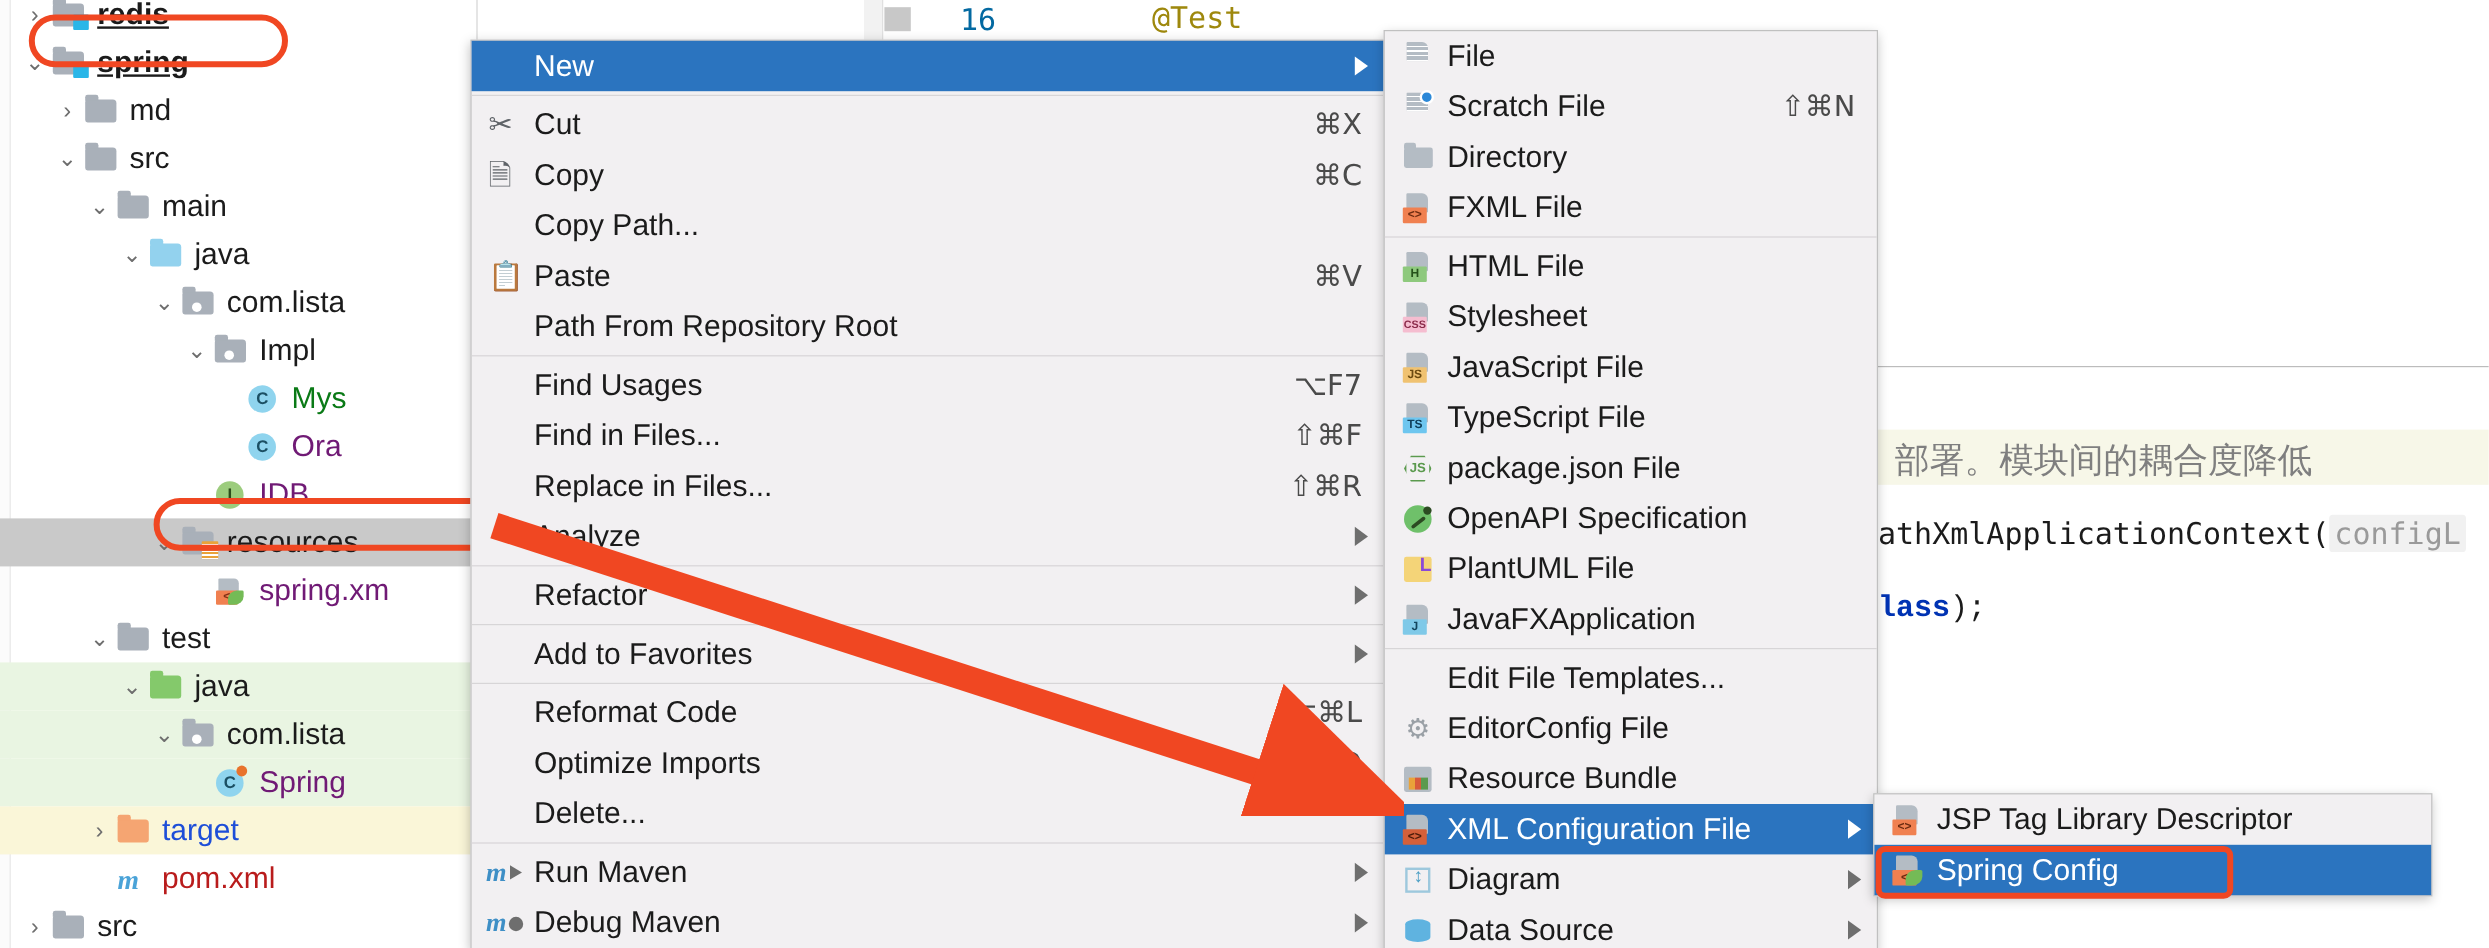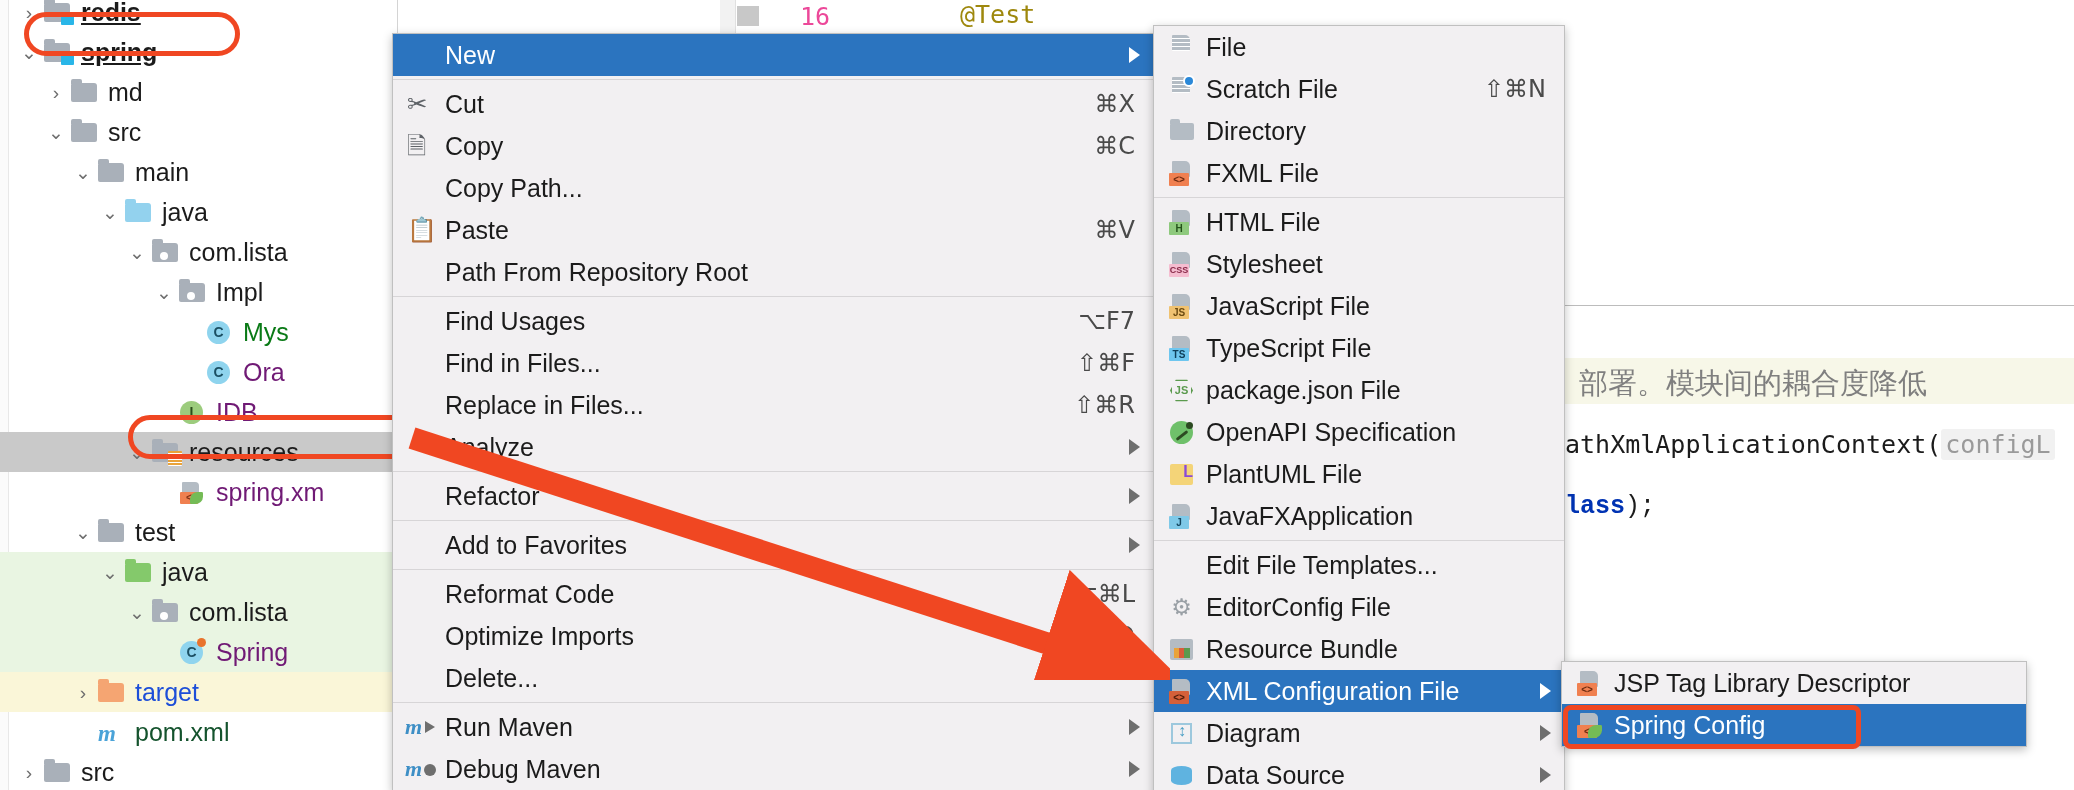--- a/index.html
+++ b/index.html
@@ -12,21 +12,21 @@
   #root { position: relative; width: 2074px; height: 790px; }
 
   
   .editor-bg { position: absolute; inset: 0; background: #ffffff; }
   .gutter-strip {
     position: absolute; left: 720px; top: 0; width: 16px; height: 790px;
     background: #f2f2f2; border-right: 1px solid #e0e0e0;
   }
   .code-line-num {
     position: absolute; left: 800px; top: 2px;
-    font-family: "DejaVu Sans Mono", monospace; font-size: 25px; color: #ec4899;
+    font-family: "DejaVu Sans Mono", monospace; font-size: 25px; color: #0369a1;
   }
   .line-num-box {
     position: absolute; left: 737px; top: 6px; width: 22px; height: 20px;
     background: #c8c8c8;
   }
   .code-ann {
     position: absolute; left: 960px; top: 0px;
     font-family: "DejaVu Sans Mono", monospace; font-size: 25px; color: #9e880d;
   }
   .cn-comment-row {
@@ -110,21 +110,21 @@
   .xml-ic .leaf { position:absolute; right:1px; bottom:0px; width:13px; height:12px;
             background:#74bb56; border-radius:60% 10% 60% 10%; }
 
   .m-ic { position:absolute; left:2px; top:2px; font-style:italic; font-weight:bold;
           font-size:23px; color:#4aa3d8; font-family:"Liberation Serif", serif; }
 
   .row-sel-grey { background:#c9c9c9; }
   .row-green { background:#e9f5e2; }
   .row-yellow { background:#faf6d8; }
   .txt-green { color:#0a7a16; } .txt-brown { color:#701a75; }
-  .txt-olive { color:#1d4ed8; } .txt-blue { color:#14532d; }
+  .txt-olive { color:#1d4ed8; } .txt-blue { color:#b91c1c; }
   .bold { font-weight:bold;text-decoration:underline; }
 
   
   .redbox { position:absolute; border:5px solid #f04722; border-radius:26px; }
 
   
   .arrow-svg { position:absolute; left:400px; top:420px; pointer-events:none; }
 
   
   .menu {

